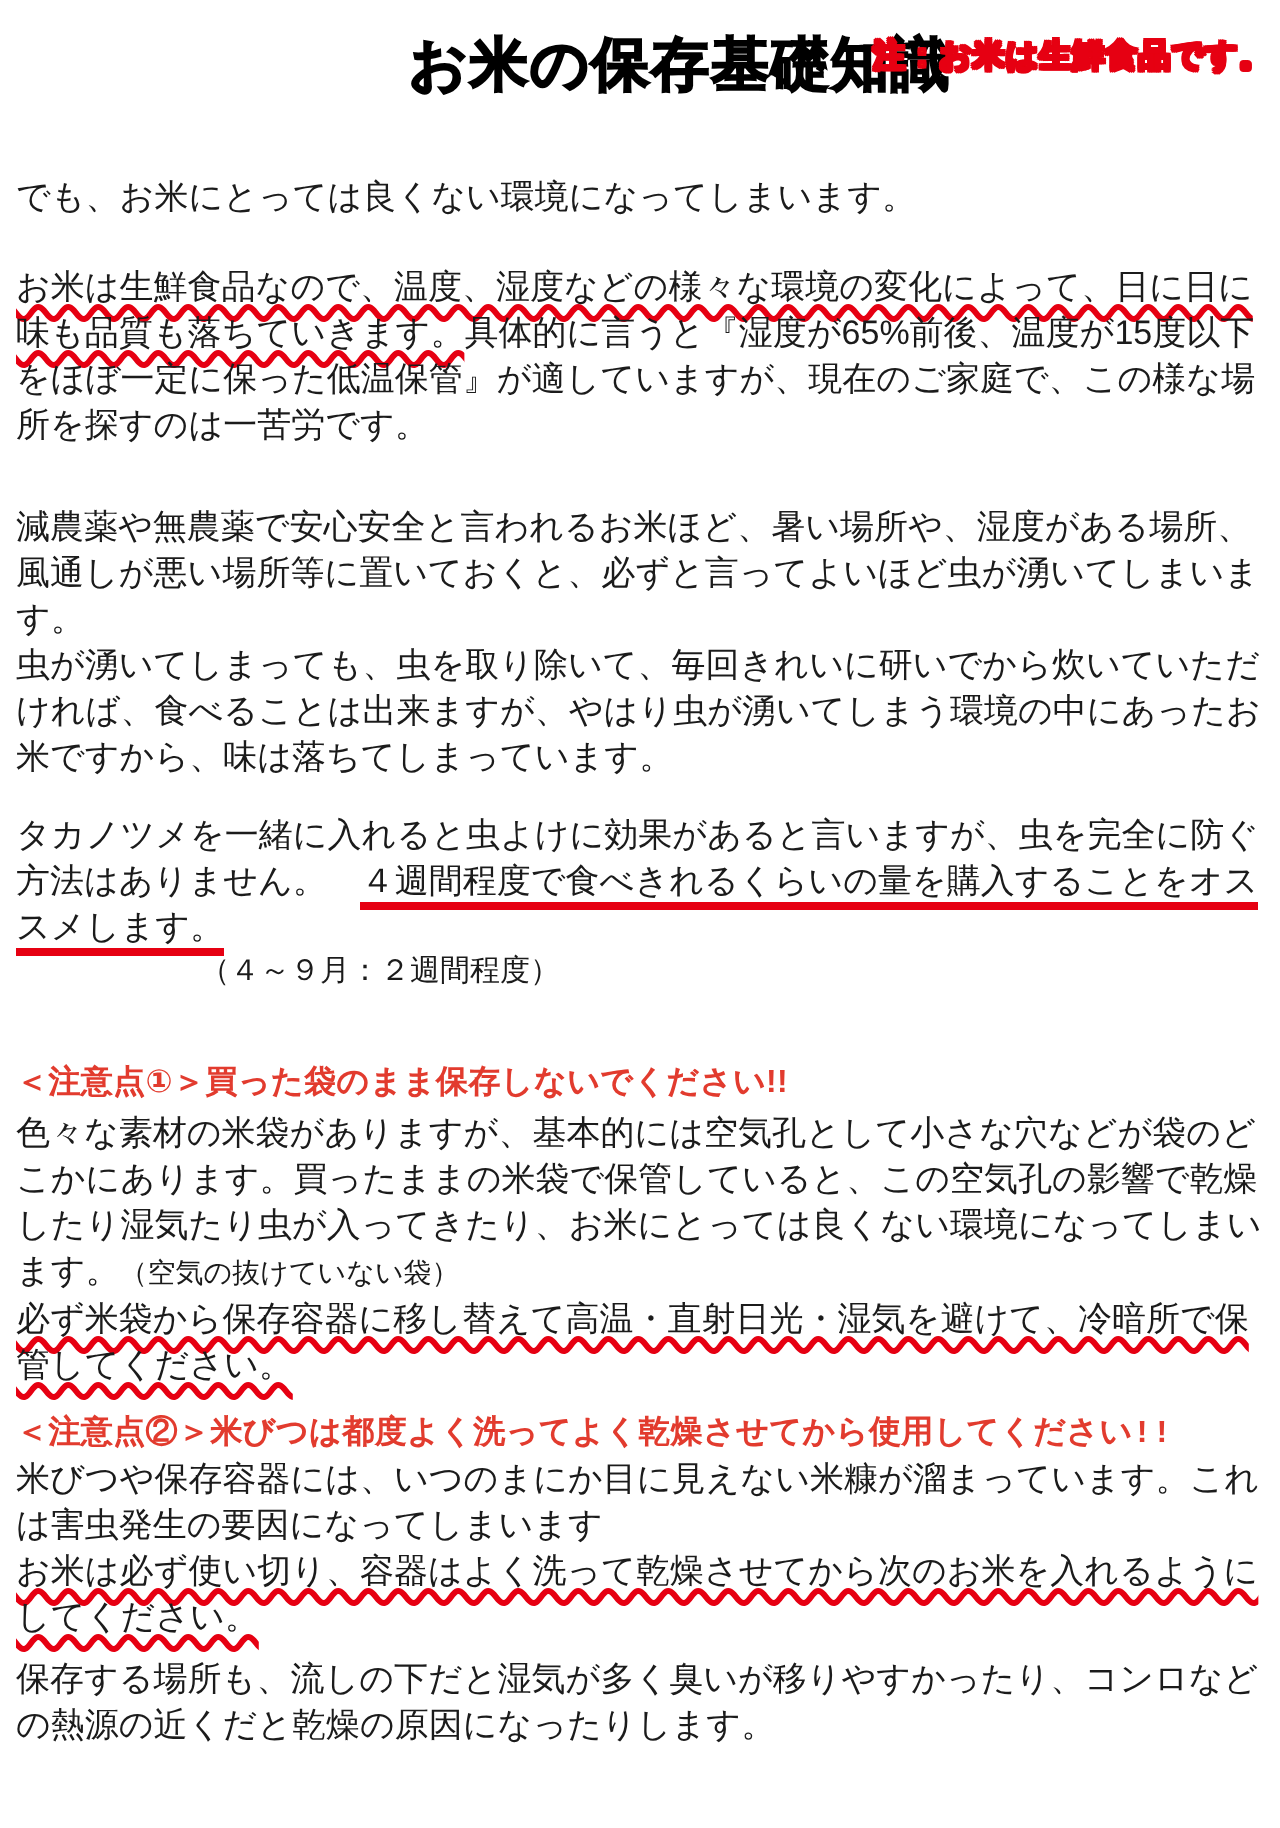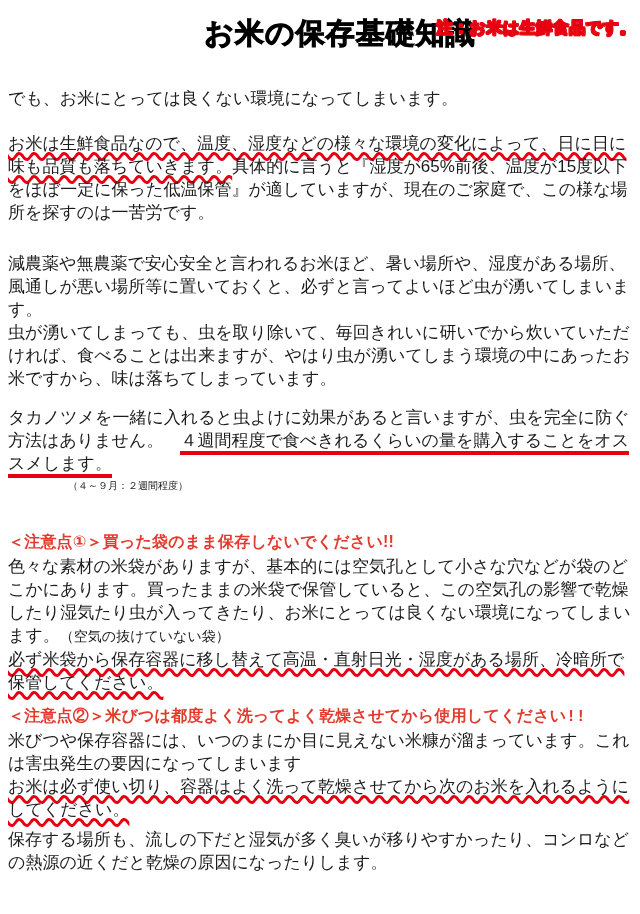--- a/index.html
+++ b/index.html
@@ -43,21 +43,21 @@
     text-decoration-color:#e60012;
     text-decoration-thickness:2.5px;
     text-underline-offset:3px;
     text-decoration-skip-ink:none;
   }
   .u-thick { border-bottom:4px solid #e60012; padding-bottom:1px; }
   .p1 { margin-top:14px !important; }
   .p2 { margin-top:22px !important; }
   .p3 { margin-top:28px !important; }
   .p4 { margin-top:16px !important; }
-  .p4-sub { font-size:10px; line-height:22px; margin-left:60px; }
+  .p4-sub { font-size:15px; line-height:22px; margin-left:92px; }
   .section-1 { margin-top:32px; }
   .section-2 { margin-top:10px;font-family:Liberation Mono, monospace; }
   .section-3 { margin-top:6px; }
   .sec-heading {
     margin:0;
     color:#e23b2e;
     font-size:16px; line-height:26px;
     font-weight:bold;
     letter-spacing:0.2px;
   }
@@ -77,21 +77,21 @@
 
     <p class="p2"><span class="wavy">お米は生鮮食品なので、温度、湿度などの様々な環境の変化によって、日に日に味も品質も落ちていきます。</span><span>具体的に言うと『湿度が65%前後、温度が15度以下をほぼ一定に保った低温保管』が適していますが、現在のご家庭で、この様な場所を探すのは一苦労です。</span></p>
 
     <p class="p3"><span>減農薬や無農薬で安心安全と言われるお米ほど、暑い場所や、湿度がある場所、風通しが悪い場所等に置いておくと、必ずと言ってよいほど虫が湧いてしまいます。</span><br><span>虫が湧いてしまっても、虫を取り除いて、毎回きれいに研いでから炊いていただければ、食べることは出来ますが、やはり虫が湧いてしまう環境の中にあったお米ですから、味は落ちてしまっています。</span></p>
 
     <p class="p4"><span>タカノツメを一緒に入れると虫よけに効果があると言いますが、虫を完全に防ぐ方法はありません。　</span><span class="u-thick">４週間程度で食べきれるくらいの量を購入することをオススメします。</span></p>
     <div class="p4-sub">（４～９月：２週間程度）</div>
 
     <div class="section-1">
       <h2 class="sec-heading">＜注意点①＞買った袋のまま保存しないでください!!</h2>
-      <p><span>色々な素材の米袋がありますが、基本的には空気孔として小さな穴などが袋のどこかにあります。買ったままの米袋で保管していると、この空気孔の影響で乾燥したり湿気たり虫が入ってきたり、お米にとっては良くない環境になってしまいます。</span><span class="small-paren">（空気の抜けていない袋）</span><br><span class="wavy">必ず米袋から保存容器に移し替えて高温・直射日光・湿度がある場所、冷暗所で保管してください。</span></p>
+      <p><span>色々な素材の米袋がありますが、基本的には空気孔として小さな穴などが袋のどこかにあります。買ったままの米袋で保管していると、この空気孔の影響で乾燥したり湿気たり虫が入ってきたり、お米にとっては良くない環境になってしまいます。</span><span class="small-paren">（空気の抜けていない袋）</span><br><span class="wavy">必ず米袋から保存容器に移し替えて高温・直射日光・湿気を避けて、冷暗所で保管してください。</span></p>
     </div>
 
     <div class="section-2">
       <h2 class="sec-heading">＜注意点②＞米びつは都度よく洗ってよく乾燥させてから使用してください!!</h2>
       <p><span>米びつや保存容器には、いつのまにか目に見えない米糠が溜まっています。これは害虫発生の要因になってしまいます</span><br><span class="wavy">お米は必ず使い切り、容器はよく洗って乾燥させてから次のお米を入れるようにしてください。</span></p>
     </div>
 
     <div class="section-3">
       <p><span>保存する場所も、流しの下だと湿気が多く臭いが移りやすかったり、コンロなどの熱源の近くだと乾燥の原因になったりします。</span><br><br></p>
     </div>

